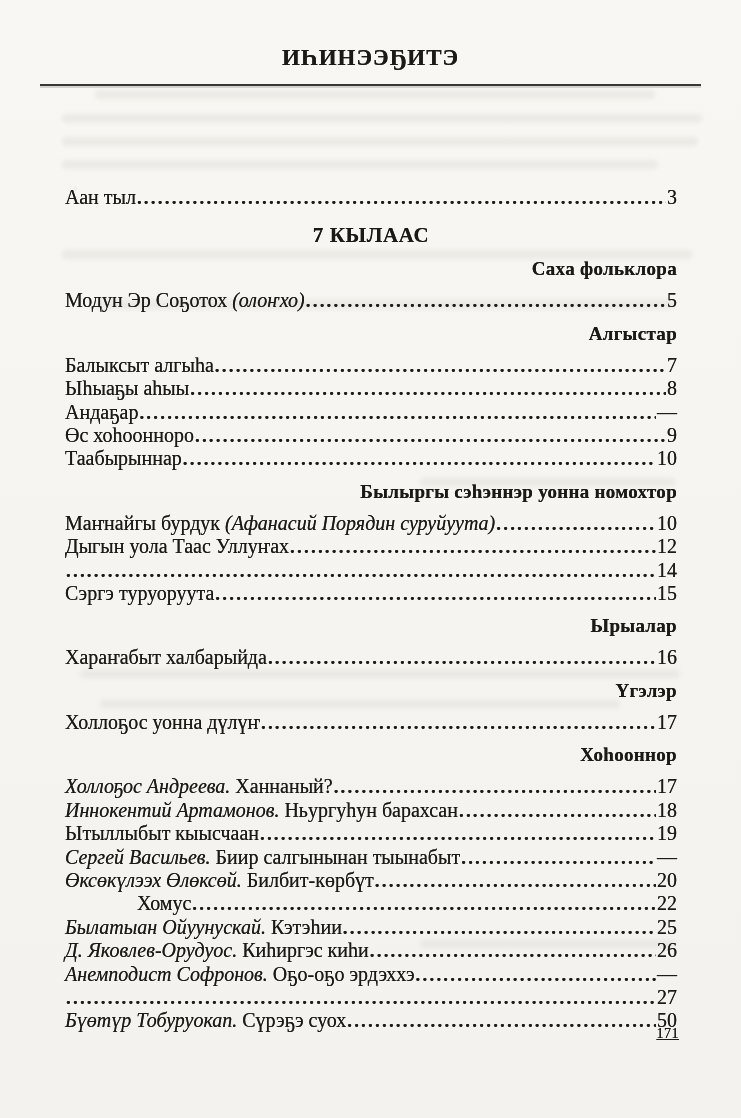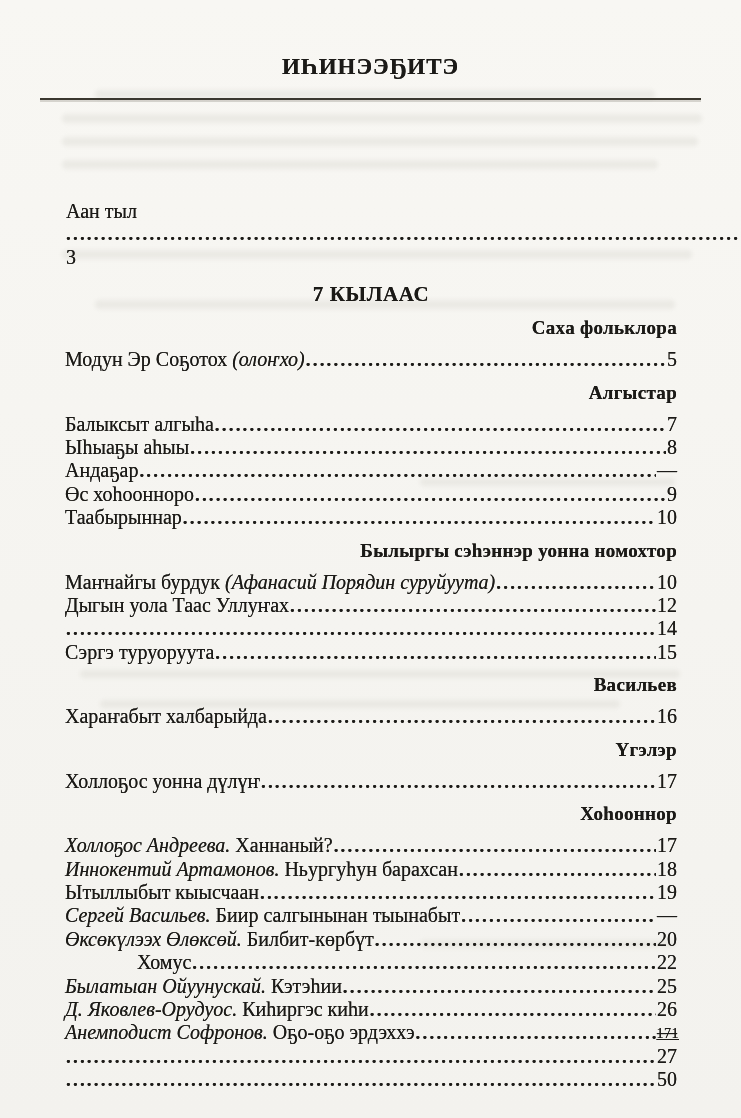--- a/index.html
+++ b/index.html
@@ -13,33 +13,33 @@
     color:#1b1a17;
   }
 
   
   .ghosts { position:absolute; inset:0; z-index:0; }
   .ghost { position:absolute; background:#dbdad3; opacity:.42; border-radius:4px; filter:blur(2.2px); }
 
   .fg { position:relative; z-index:2; }
 
   h1.title {
-    margin:18px; padding-top:36px;
+    margin:9px; padding-top:36px;
     text-align:center;
     font-size:23px; font-weight:700; letter-spacing:1px;
     text-shadow:0 0 .3px rgba(25,22,18,.9);
   }
   .rule {
     margin:13px 40px 0 40px;
     border-top:2px solid #3a372f;
     box-shadow:0 2px 0 rgba(125,122,112,.28);
   }
 
   .toc { margin:0 64px 0 65px; text-shadow:0 0 .3px rgba(25,22,18,.85); }
-  .toc > .row:first-child { margin-top:100px;flex-direction:column; }
+  .toc > .row:first-child { margin-top:100px; }
 
   .row {
     display:flex; align-items:baseline;
     font-size:20px; line-height:22.4px;
     white-space:nowrap;
   }
   .row-indent { margin-left:72px; }
   .t em { font-style:italic; }
   .dots { flex:1 1 auto; overflow:hidden; margin:0 1px; }
   .dots::after {
@@ -139,21 +139,21 @@
         </div>
         <div class="row">
           <span class="dots"></span>
           <span class="pg">14</span>
         </div>
         <div class="row">
           <span class="t"><span>Сэргэ туруоруута</span><em></em><span></span></span>
           <span class="dots"></span>
           <span class="pg">15</span>
         </div>
-        <div class="h-sec">Васильев</div>
+        <div class="h-sec">Ырыалар</div>
         <div class="row">
           <span class="t"><span>Хараҥабыт халбарыйда</span><em></em><span></span></span>
           <span class="dots"></span>
           <span class="pg">16</span>
         </div>
         <div class="h-sec">Үгэлэр</div>
         <div class="row">
           <span class="t"><span>Холлоҕос уонна дүлүҥ</span><em></em><span></span></span>
           <span class="dots"></span>
           <span class="pg">17</span>
@@ -202,20 +202,21 @@
         <div class="row">
           <span class="t"><span></span><em>Анемподист Софронов.</em><span> Оҕо-оҕо эрдэххэ</span></span>
           <span class="dots"></span>
           <span class="pg">—</span>
         </div>
         <div class="row">
           <span class="dots"></span>
           <span class="pg">27</span>
         </div>
         <div class="row">
+          <span class="t"><span></span><em>Бүөтүр Тобуруокап.</em><span> Сүрэҕэ суох</span></span>
           <span class="dots"></span>
           <span class="pg">50</span>
         </div>
       </main>
   </div>
 
   <div class="folio">171</div>
 </div>
 
 </body></html>

